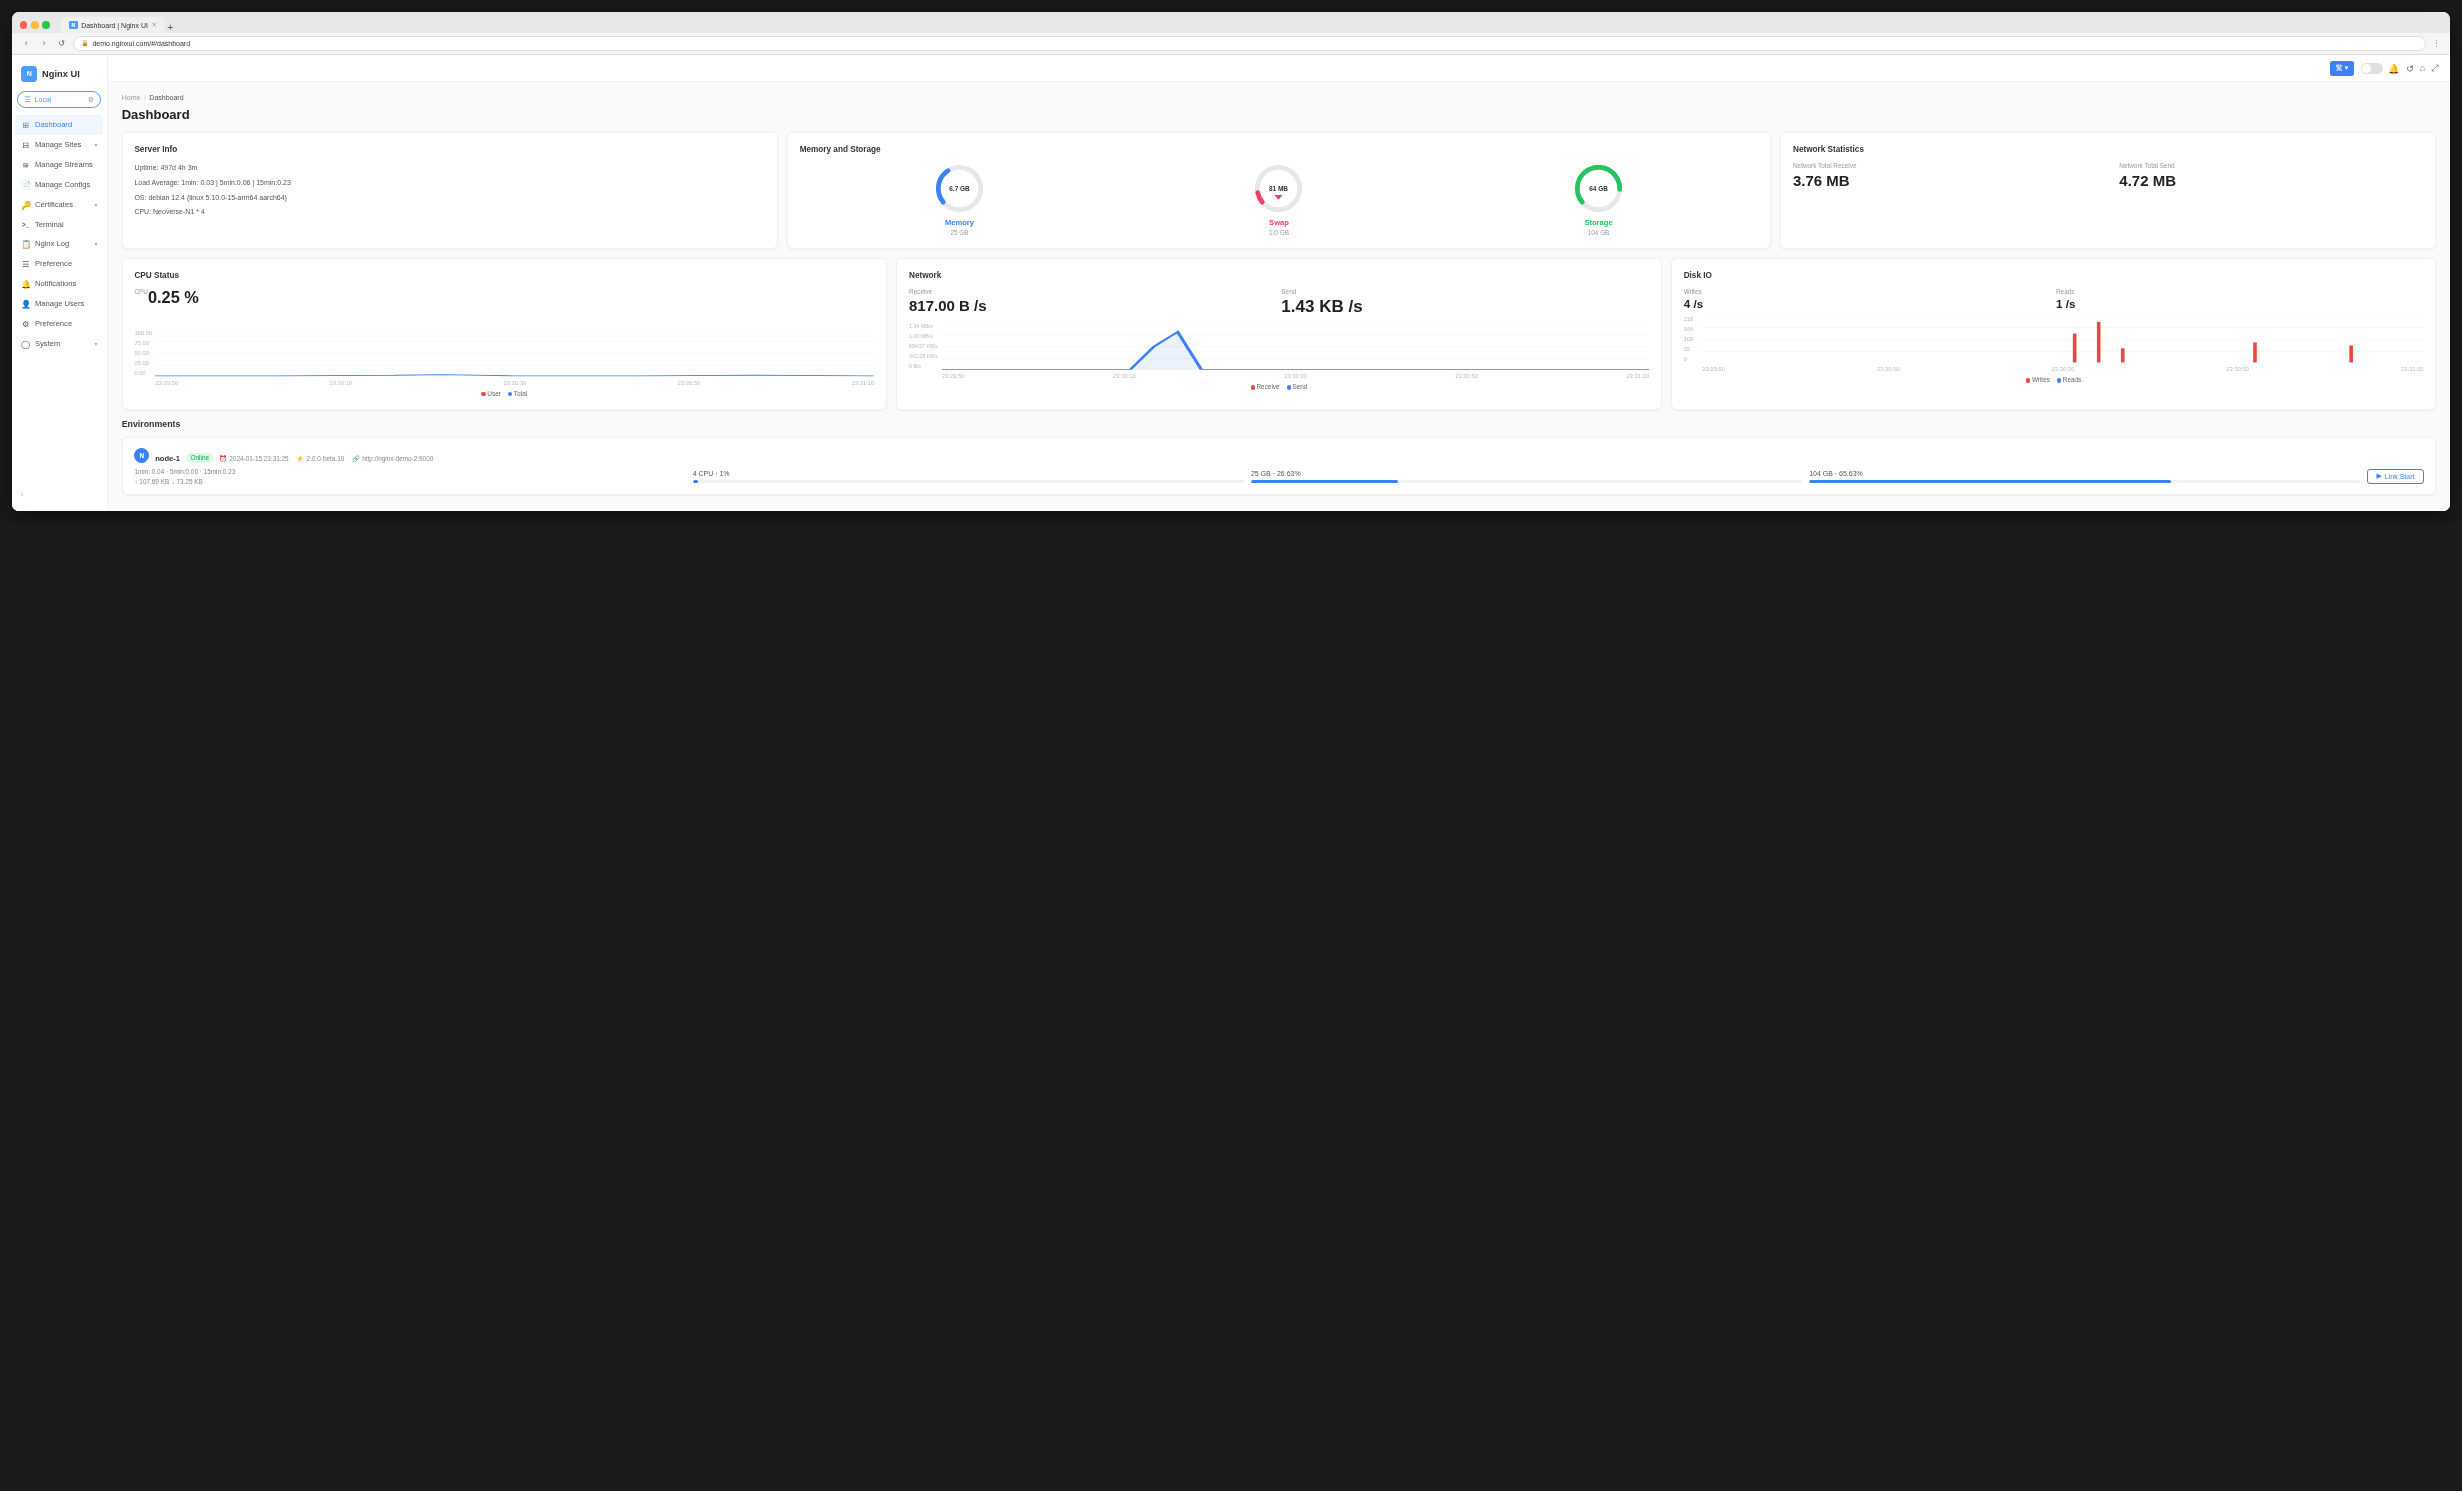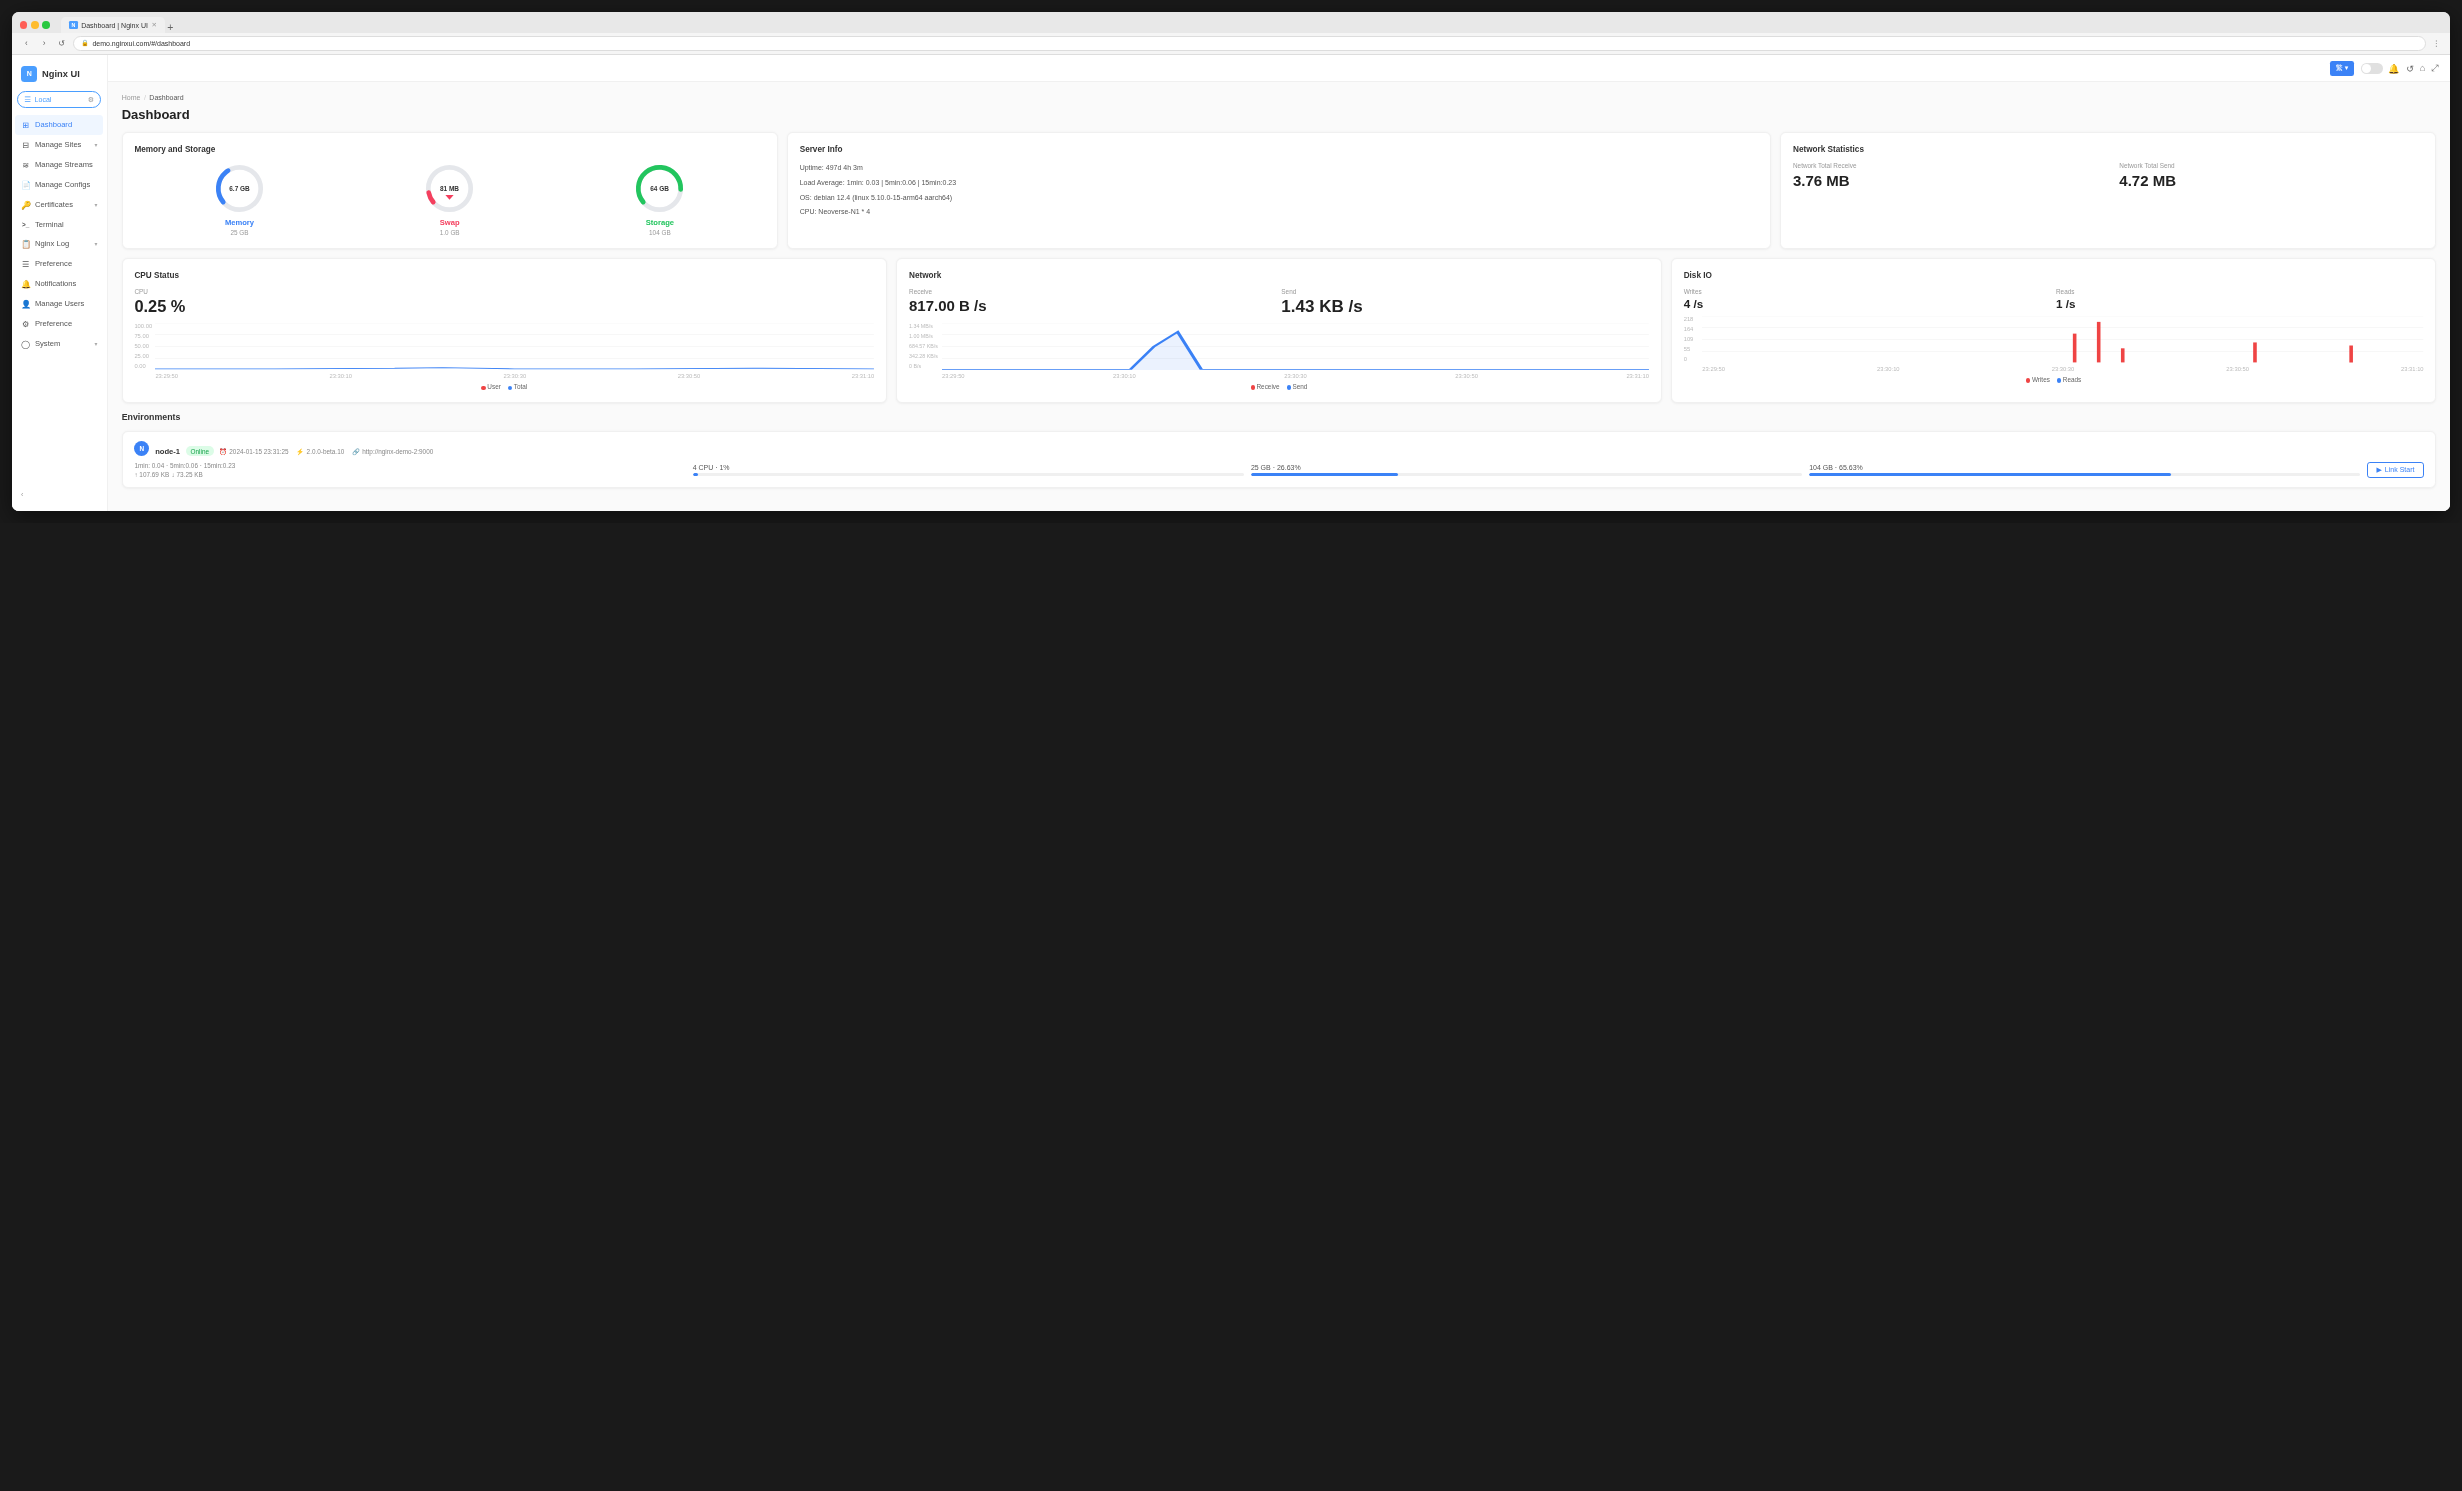--- a/index.html
+++ b/index.html
@@ -266,21 +266,21 @@
 
     
     .gauge-svg { width: 53px; height: 53px; }
 
     
     .network-stats-grid { display: grid; grid-template-columns: 1fr 1fr; gap: 22px; }
     .net-stat-label { font-size: 6.4px; color: #999; margin-bottom: 2.3px; }
     .net-stat-value { font-size: 15px; font-weight: 600; color: #222; }
 
     
-    .metric-header { display: flex; flex-direction: column; margin-bottom: 7px; }
+    .metric-header { display: flex; flex-direction: row; margin-bottom: 23px; }
     .metric-sublabel { font-size: 6.4px; color: #999; margin-bottom: 2.3px; }
     .metric-value { font-size: 16.4px; font-weight: 600; color: #222; }
 
     .chart-area {
       width: 100%;
       height: 58px;
       position: relative;
     }
 
     .chart-labels-y {
@@ -518,20 +518,28 @@
         <div class="breadcrumb">
           <span>Home</span>
           <span class="sep">/</span>
           <span class="current">Dashboard</span>
         </div>
         <div class="page-title">Dashboard</div>
 
         <div class="cards-row cards-row-3">
 
           <div class="card">
+            <div class="card-title">Server Info</div>
+            <div class="server-info-item">Uptime: 497d 4h 3m</div>
+            <div class="server-info-item">Load Average: 1min: 0.03 | 5min:0.06 | 15min:0.23</div>
+            <div class="server-info-item">OS: debian 12.4 (linux 5.10.0-15-arm64 aarch64)</div>
+            <div class="server-info-item">CPU: Neoverse-N1 * 4</div>
+          </div>
+
+          <div class="card">
             <div class="card-title">Memory and Storage</div>
             <div class="memory-storage-grid">
 
               <div class="gauge-item">
                 <svg class="gauge-svg" viewBox="0 0 90 90" style="font-size:13px">
                   <circle cx="45" cy="45" r="36" fill="none" stroke="#e5e7eb" stroke-width="8"></circle>
                   <circle cx="45" cy="45" r="36" fill="none" stroke="#3b82f6" stroke-width="8" stroke-dasharray="226" stroke-dashoffset="165" stroke-linecap="round" transform="rotate(-220 45 45)"></circle>
                   <text x="45" y="49" text-anchor="middle" font-size="11" font-weight="600" fill="#333">6.7 GB</text>
                 </svg>
                 <div class="gauge-label gauge-memory">Memory</div>
@@ -552,28 +560,20 @@
               <div class="gauge-item">
                 <svg class="gauge-svg" viewBox="0 0 90 90" style="font-size:13px">
                   <circle cx="45" cy="45" r="36" fill="none" stroke="#e5e7eb" stroke-width="8"></circle>
                   <circle cx="45" cy="45" r="36" fill="none" stroke="#22c55e" stroke-width="8" stroke-dasharray="226" stroke-dashoffset="87" stroke-linecap="round" transform="rotate(-220 45 45)"></circle>
                   <text x="45" y="49" text-anchor="middle" font-size="11" font-weight="600" fill="#333">64 GB</text>
                 </svg>
                 <div class="gauge-label gauge-storage">Storage</div>
                 <div class="gauge-sublabel">104 GB</div>
               </div>
             </div>
-          </div>
-
-          <div class="card">
-            <div class="card-title">Server Info</div>
-            <div class="server-info-item">Uptime: 497d 4h 3m</div>
-            <div class="server-info-item">Load Average: 1min: 0.03 | 5min:0.06 | 15min:0.23</div>
-            <div class="server-info-item">OS: debian 12.4 (linux 5.10.0-15-arm64 aarch64)</div>
-            <div class="server-info-item">CPU: Neoverse-N1 * 4</div>
           </div>
 
           <div class="card">
             <div class="card-title">Network Statistics</div>
             <div class="network-stats-grid">
               <div>
                 <div class="net-stat-label">Network Total Receive</div>
                 <div class="net-stat-value">3.76 MB</div>
               </div>
               <div>

